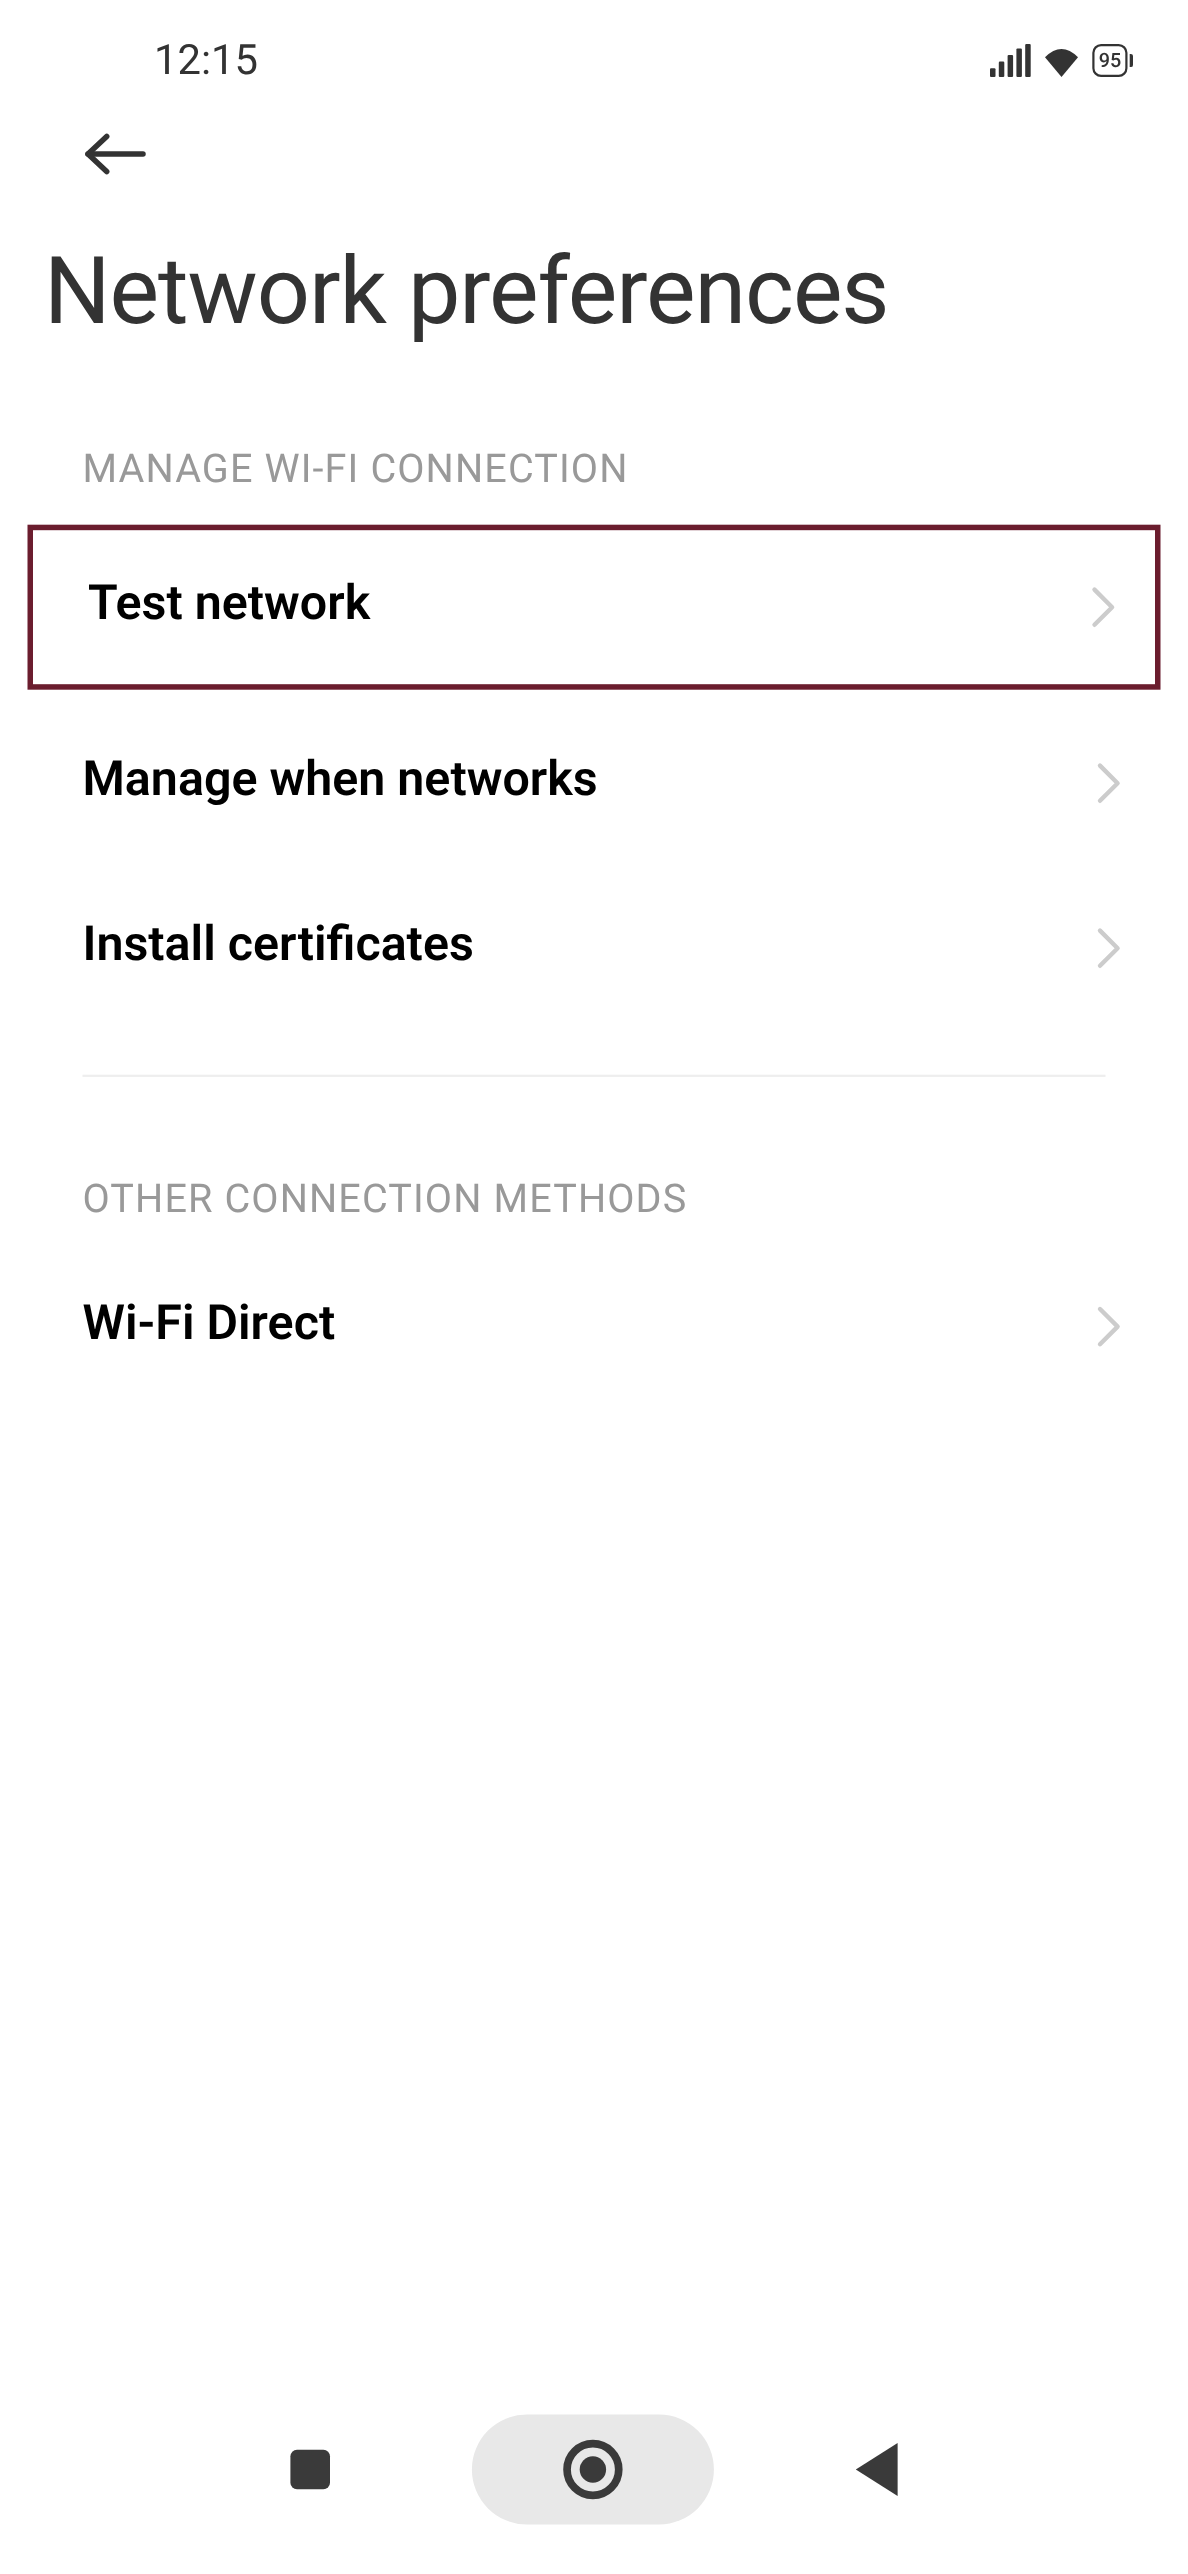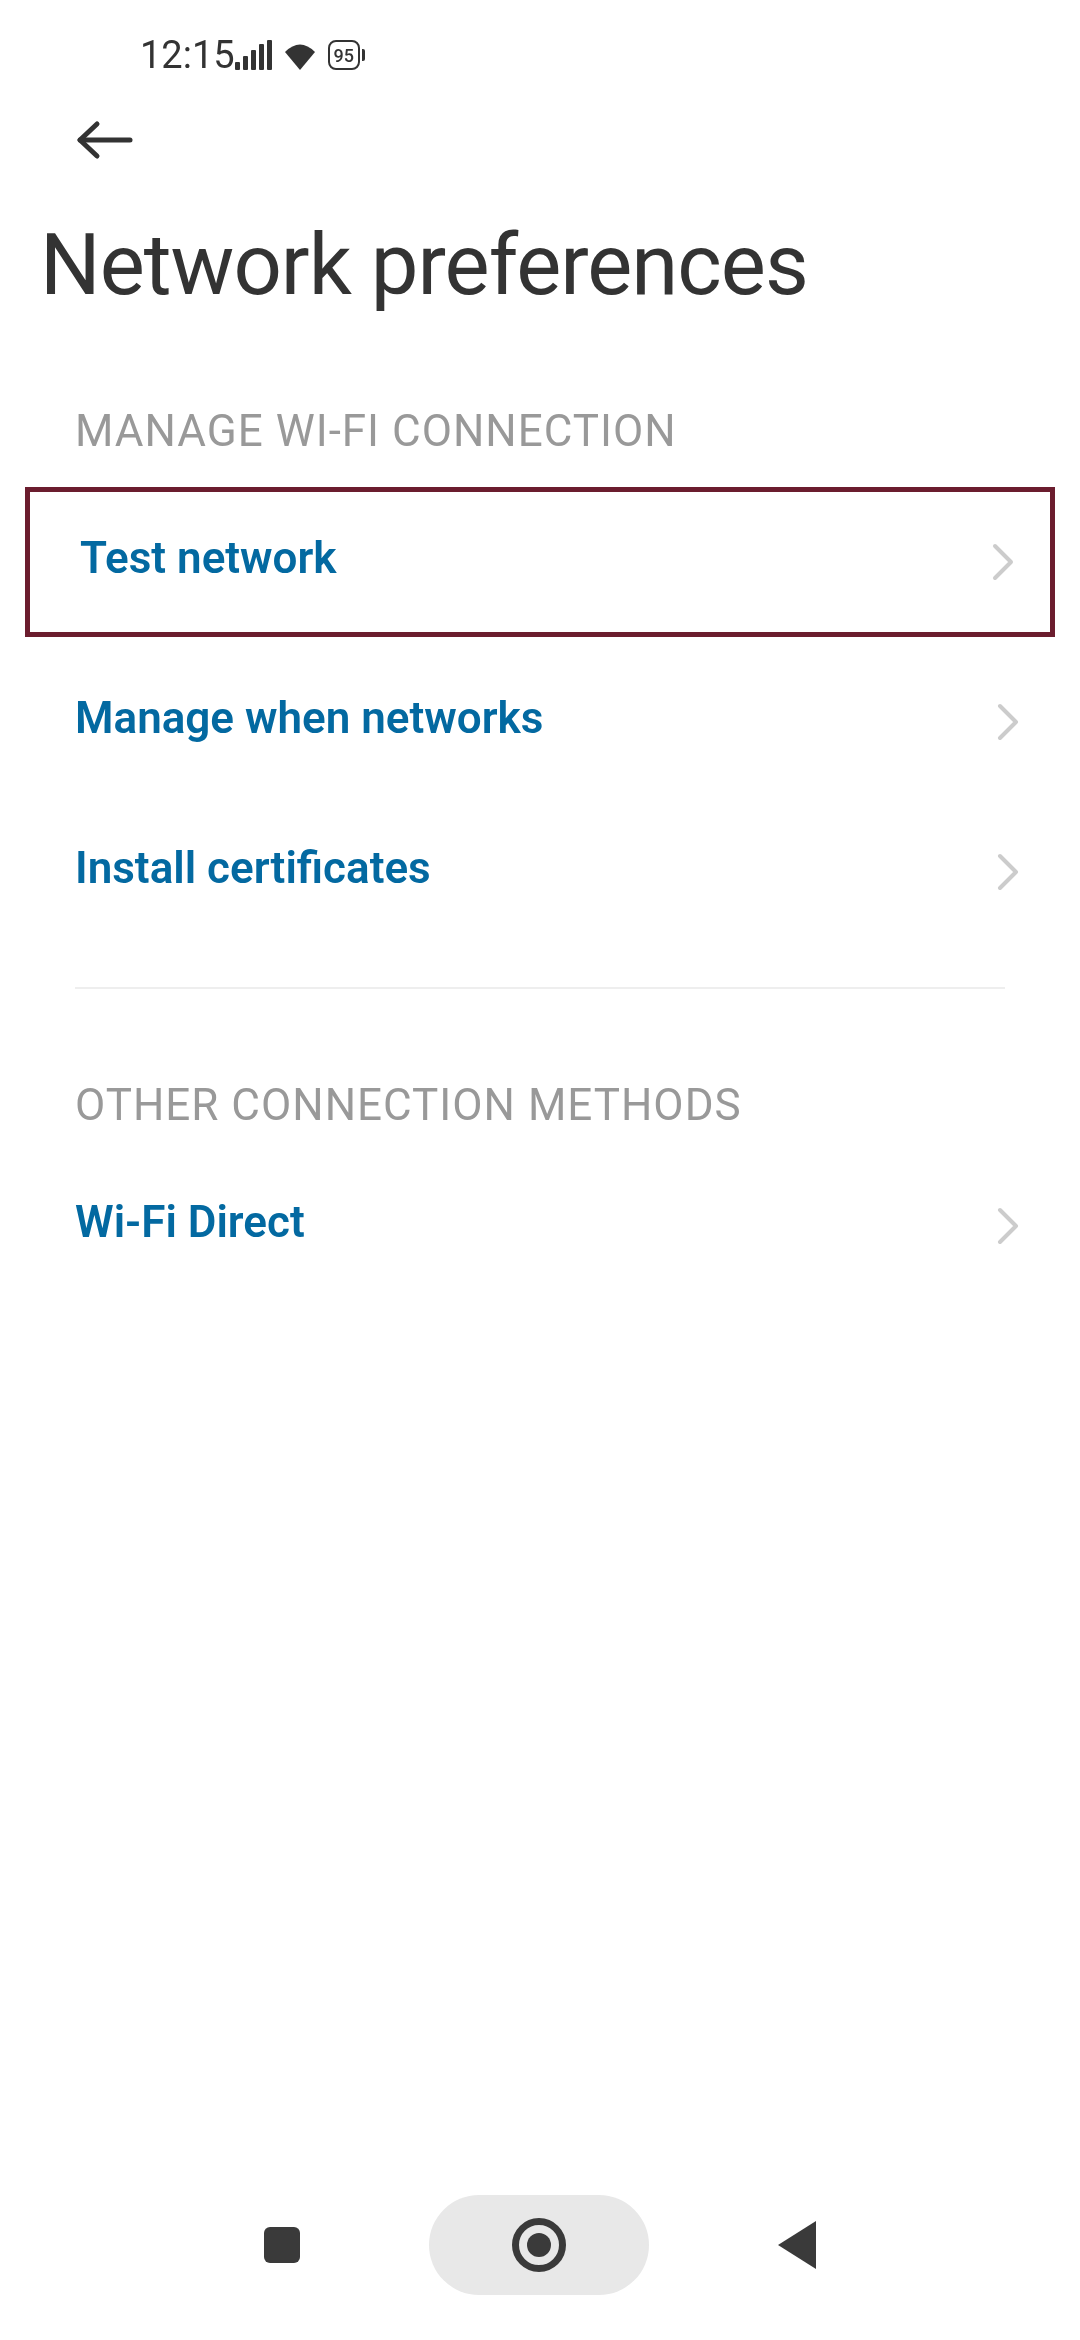--- a/index.html
+++ b/index.html
@@ -10,21 +10,21 @@
     }
     body {
       width: 1080px;
       height: 2340px;
       background: #ffffff;
       position: relative;
       overflow: hidden;
     }
     .status-bar {
       display: flex;
-      justify-content: flex-start;
+      justify-content: space-between;
       align-items: center;
       padding: 30px 50px 10px 140px;
       height: 90px;
     }
     .status-time {
       font-size: 38px;
       color: #333;
       font-weight: 400;
     }
     .status-right {
@@ -42,40 +42,40 @@
       height: 40px;
     }
     .page-title {
       font-size: 85px;
       font-weight: 400;
       color: #333;
       padding: 25px 75px 40px 40px;
       letter-spacing: -1px;
     }
     .section-header {
-      font-size: 44px;
+      font-size: 36px;
       color: #999;
       letter-spacing: 1px;
       padding: 50px 75px 20px 75px;
       text-transform: uppercase;
     }
     .list-item {
       display: flex;
       justify-content: space-between;
       align-items: center;
       padding: 45px 60px 45px 75px;
       position: relative;
     }
     .list-item-content {
       flex: 1;
     }
     .list-item-title {
       font-size: 44px;
       font-weight: 600;
-      color: #0369a1;
+      color: #000000;
       margin-bottom: 8px;
     }
     .list-item-subtitle {
       font-size: 38px;
       color: #888;
       font-weight: 400;
     }
     .chevron {
       color: #ccc;
       flex-shrink: 0;

